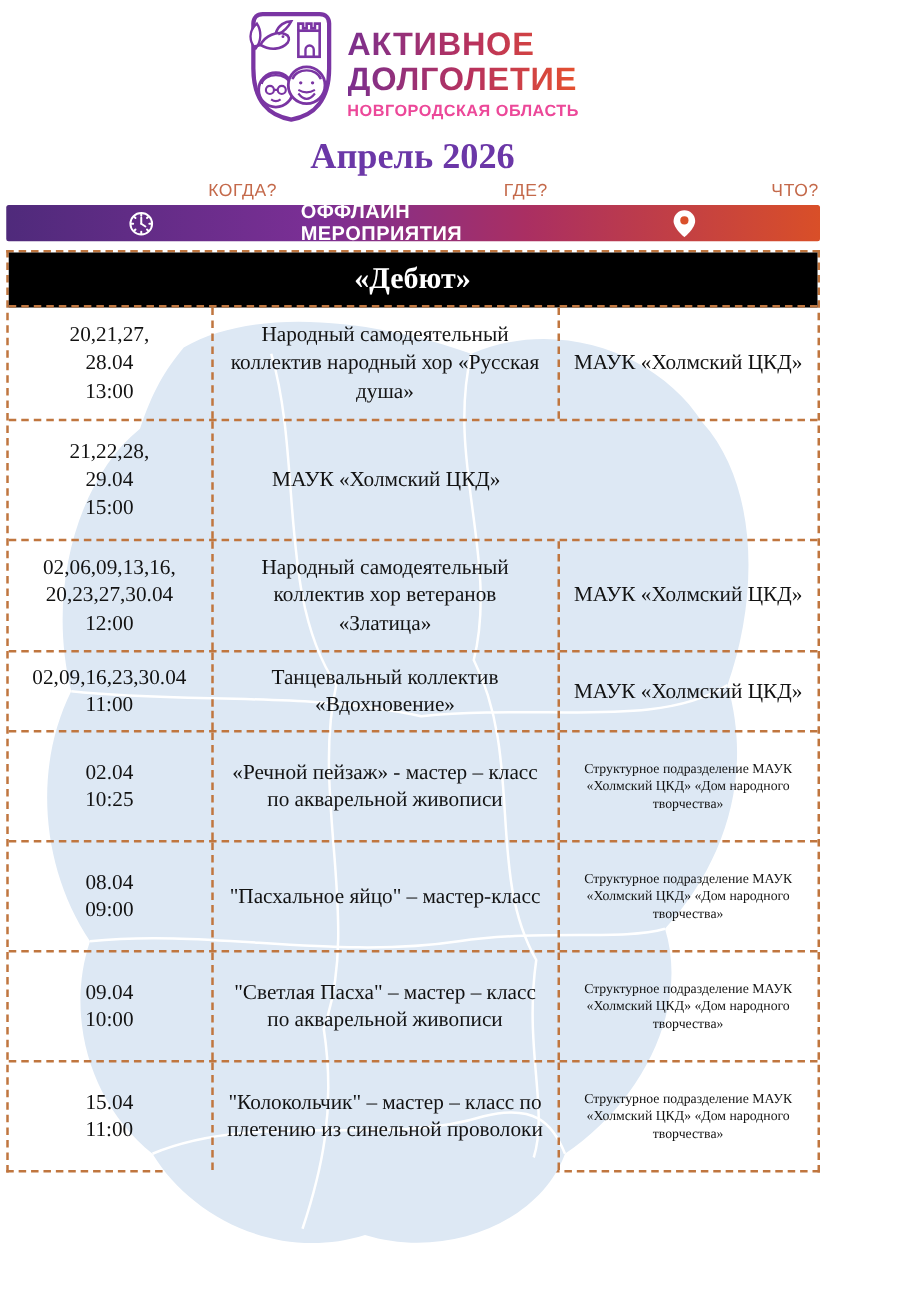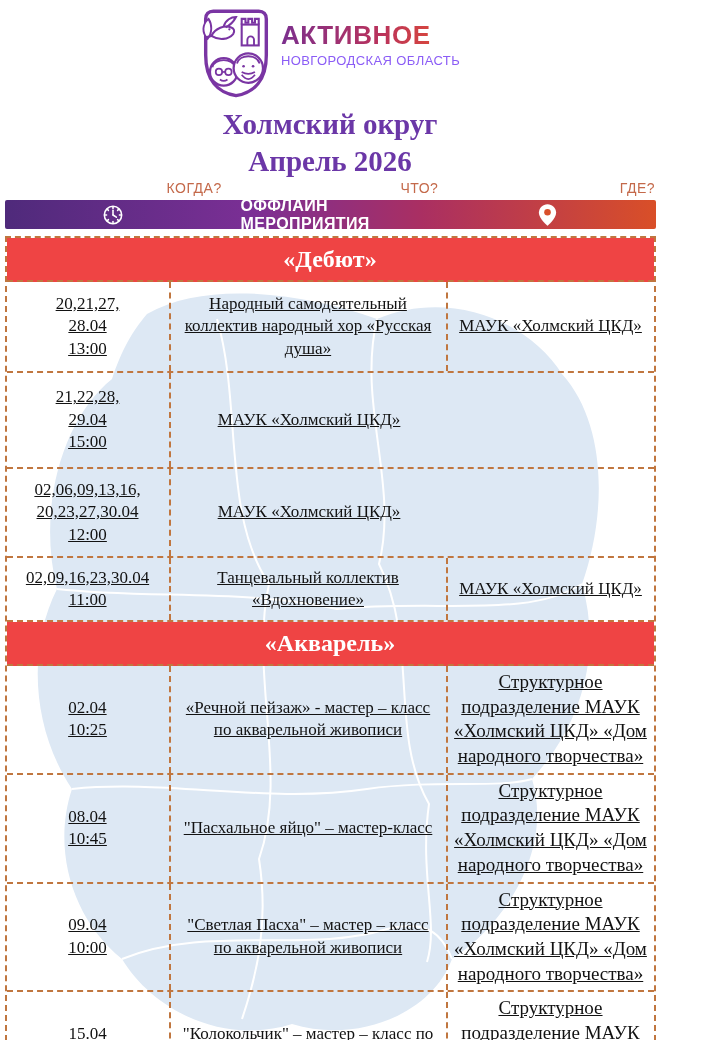--- a/index.html
+++ b/index.html
@@ -6,54 +6,54 @@
   .page{position:relative;width:660px;height:1040px;background:#ffffff;overflow:hidden;
         font-family:"Liberation Serif","DejaVu Serif",serif;}
   
   .logo-row{display:flex;justify-content:center;align-items:flex-start;gap:9px;padding-top:7px;}
   .emblem{flex:0 0 auto;}
   .brand{padding-top:14px;text-align:left;}
   .brand-line{font-family:"Liberation Sans","DejaVu Sans",sans-serif;font-weight:bold;
               font-size:26px;line-height:28px;letter-spacing:.6px;
               background:linear-gradient(90deg,#7b2f8e 0%,#b9325c 55%,#e6512e 100%);
               -webkit-background-clip:text;background-clip:text;color:transparent;}
-  .brand-sub{font-family:"Liberation Sans","DejaVu Sans",sans-serif;font-weight:normal;
-             font-size:13px;letter-spacing:.4px;color:#8b5cf6;margin-top:4px;}
+  .brand-sub{font-family:"Liberation Sans","DejaVu Sans",sans-serif;font-weight:bold;
+             font-size:13px;letter-spacing:.4px;color:#ec4899;margin-top:4px;}
   
   .page-title{margin-top:5px;text-align:center;font-weight:bold;font-size:29px;line-height:32px;color:#6b37a7;}
   
   .questions{width:650px;margin:3px auto 0;display:flex;
              font-family:"Liberation Sans","DejaVu Sans",sans-serif;font-size:14px;
              color:#c4694a;letter-spacing:.5px;}
   .questions .q{flex:1;text-align:right;}
   
   .banner{width:651px;height:29px;margin:4px auto 0;display:flex;align-items:center;border-radius:2px;
           background:linear-gradient(90deg,#4f2a7b 0%,#7b2f95 38%,#aa2f62 64%,#d94f28 100%);}
   .banner .third{flex:1;display:flex;justify-content:center;align-items:center;}
   .banner-label{color:#ffffff;font-family:"Liberation Sans","DejaVu Sans",sans-serif;
                 font-weight:bold;font-size:16px;letter-spacing:.4px;margin-left:19px;}
   
   .table{position:relative;width:647px;margin:7px auto 0;border:2px dashed #c0763f;}
   .map-svg{position:absolute;left:0;top:36px;z-index:0;pointer-events:none;}
   .sec-header{position:relative;z-index:1;min-height:42px;display:flex;align-items:center;justify-content:center;
-              background:#ef4444;border-bottom:2px dashed #c0763f;color:#ffffff;
+              background:#000000;border-bottom:2px dashed #c0763f;color:#ffffff;
               font-weight:bold;font-size:24px;}
   .row{position:relative;z-index:1;display:grid;grid-template-columns:164px 277px 1fr;
        border-bottom:2px dashed #c0763f;}
   .row.last{border-bottom:none;}
   .cell{display:flex;align-items:center;justify-content:center;text-align:center;
-        padding:6px 10px;font-size:17px;line-height:1.32;color:#121212;text-decoration:underline;}
+        padding:6px 10px;font-size:17px;line-height:1.32;color:#121212;}
   .cell.when{border-right:2px dashed #c0763f;white-space:pre-line;}
   .cell.what{border-right:2px dashed #c0763f;}
   .sec1 .row{min-height:89px;}
   .sec1 .row.r2{min-height:94px;}
   .sec1 .row.r3{min-height:87px;}
   .sec1 .row.r4{min-height:62px;}
   .sec2 .row{min-height:86px;}
-  .sec2 .cell.where{font-size:19px;line-height:1.3;padding:4px 6px;}
+  .sec2 .cell.where{font-size:11px;line-height:1.3;padding:4px 6px;}
 </style>
 </head>
 <body>
 
 <div class="page">
 
   <div class="logo-row">
     <div class="emblem">
       <svg width="72" height="92" viewBox="0 0 76 96" fill="none">
         <path d="M14,4 H62 C67,4 70,7 70,12 V50 C70,77 57,90 38,93 C19,90 6,77 6,50 V12 C6,7 9,4 14,4 Z" stroke="#7a35a3" stroke-width="3.6"></path>
@@ -78,31 +78,31 @@
         <circle cx="51" cy="64" r="15.5" stroke="#7a35a3" stroke-width="2.4" fill="#ffffff"></circle>
         <path d="M39,59 C42,49 60,49 63,59" stroke="#7a35a3" stroke-width="2"></path>
         <circle cx="46" cy="62" r="1.4" fill="#7a35a3"></circle>
         <circle cx="56" cy="62" r="1.4" fill="#7a35a3"></circle>
         <path d="M44,68 Q51,72 58,68" stroke="#7a35a3" stroke-width="1.8"></path>
         <path d="M44,71 Q51,80 58,71" stroke="#7a35a3" stroke-width="1.8"></path>
       </svg>
     </div>
     <div class="brand">
       <div class="brand-line">АКТИВНОЕ</div>
+      <div class="brand-line">ДОЛГОЛЕТИЕ</div>
       <div class="brand-sub">НОВГОРОДСКАЯ ОБЛАСТЬ</div>
     </div>
   </div>
 
-  <div class="page-title">Холмский округ</div>
   <div class="page-title">Апрель 2026</div>
 
   <div class="questions">
     <div class="q">КОГДА?</div>
+    <div class="q">ГДЕ?</div>
     <div class="q">ЧТО?</div>
-    <div class="q">ГДЕ?</div>
   </div>
 
   <div class="banner">
     <div class="third">
       <svg width="24" height="24" viewBox="0 0 26 26" fill="none" stroke="#ffffff" stroke-width="1.7" stroke-linecap="round">
         <circle cx="13" cy="13" r="9.4"></circle>
         <path d="M13,13 V7.8"></path>
           <path d="M13,13 L16.6,15.4"></path>
         <path d="M13,4.6 V6"></path>
           <path d="M13,20 V21.4"></path>
@@ -153,41 +153,41 @@
       <div class="row r2">
         <div class="cell when">21,22,28,
 29.04
 15:00</div>
         <div class="cell where">МАУК «Холмский ЦКД»</div>
       </div>
       <div class="row r3">
         <div class="cell when">02,06,09,13,16,
 20,23,27,30.04
 12:00</div>
+        <div class="cell what">Народный самодеятельный коллектив хор ветеранов «Златица»</div>
         <div class="cell where">МАУК «Холмский ЦКД»</div>
       </div>
       <div class="row r4">
         <div class="cell when">02,09,16,23,30.04
 11:00</div>
         <div class="cell what">Танцевальный коллектив «Вдохновение»</div>
         <div class="cell where">МАУК «Холмский ЦКД»</div>
       </div>
     </div>
 
-    <div class="sec-header">«Акварель»</div>
     <div class="sec2">
       <div class="row">
         <div class="cell when">02.04
 10:25</div>
         <div class="cell what">«Речной пейзаж» - мастер – класс по акварельной живописи</div>
         <div class="cell where">Структурное подразделение МАУК «Холмский ЦКД» «Дом народного творчества»</div>
       </div>
       <div class="row">
         <div class="cell when">08.04
-10:45</div>
+09:00</div>
         <div class="cell what">"Пасхальное яйцо" – мастер-класс</div>
         <div class="cell where">Структурное подразделение МАУК «Холмский ЦКД» «Дом народного творчества»</div>
       </div>
       <div class="row">
         <div class="cell when">09.04
 10:00</div>
         <div class="cell what">"Светлая Пасха" – мастер – класс по акварельной живописи</div>
         <div class="cell where">Структурное подразделение МАУК «Холмский ЦКД» «Дом народного творчества»</div>
       </div>
       <div class="row last">

